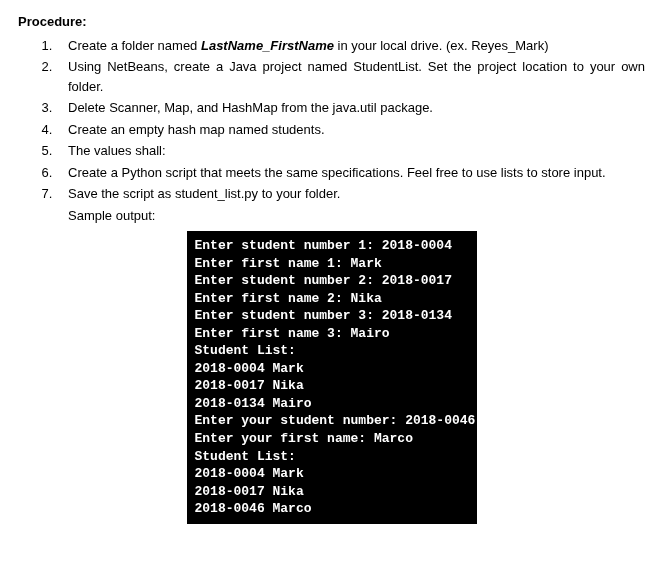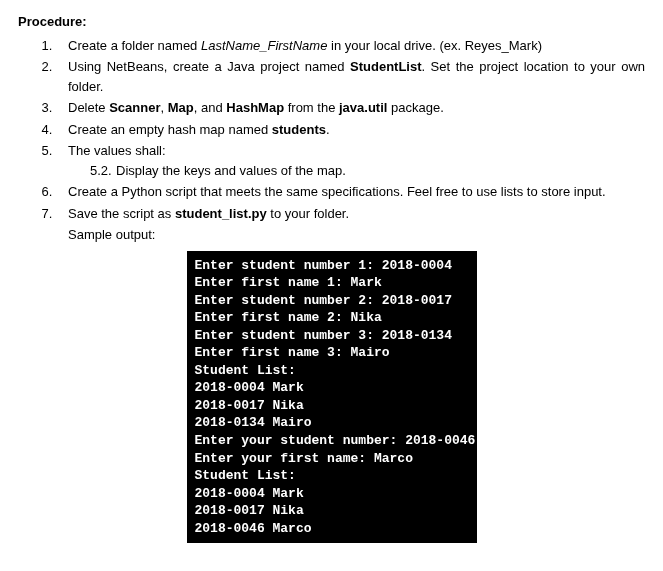--- a/index.html
+++ b/index.html
@@ -35,23 +35,24 @@
     }
     .sublist li {
       margin-bottom: 2px;
     }
     .subnum {
       display: inline-block;
       min-width: 26px;
     }
     .italic {
       font-style: italic;
+      font-weight: bold;
     }
     .bold {
-      font-weight: bold;
+      font-weight: normal;
     }
     .terminal {
       background: #000;
       color: #fff;
       font-family: 'Consolas', 'Courier New', monospace;
       font-size: 13px;
       font-weight: bold;
       padding: 6px 8px;
       margin: 6px auto 0 auto;
       width: 290px;
@@ -77,21 +78,20 @@
   </li>
   <li>
     <span>Delete </span><span class="bold">Scanner</span><span>, </span><span class="bold">Map</span><span>, and </span><span class="bold">HashMap</span><span> from the </span><span class="bold">java.util</span><span> package.</span>
   </li>
   <li>
     <span>Create an empty hash map named </span><span class="bold">students</span><span>.</span>
   </li>
   <li>
     <span>The values shall:</span>
     <ul class="sublist">
-      <li><span class="subnum">5.2.</span><span>Display the keys and values of the map.</span></li>
     </ul>
   </li>
   <li>Create a Python script that meets the same specifications. Feel free to use lists to store input.</li>
   <li>
     <span>Save the script as </span><span class="bold">student_list.py</span><span> to your folder.</span>
   </li>
 </ol>
 
 <div class="sample-label">Sample output:</div>
 

